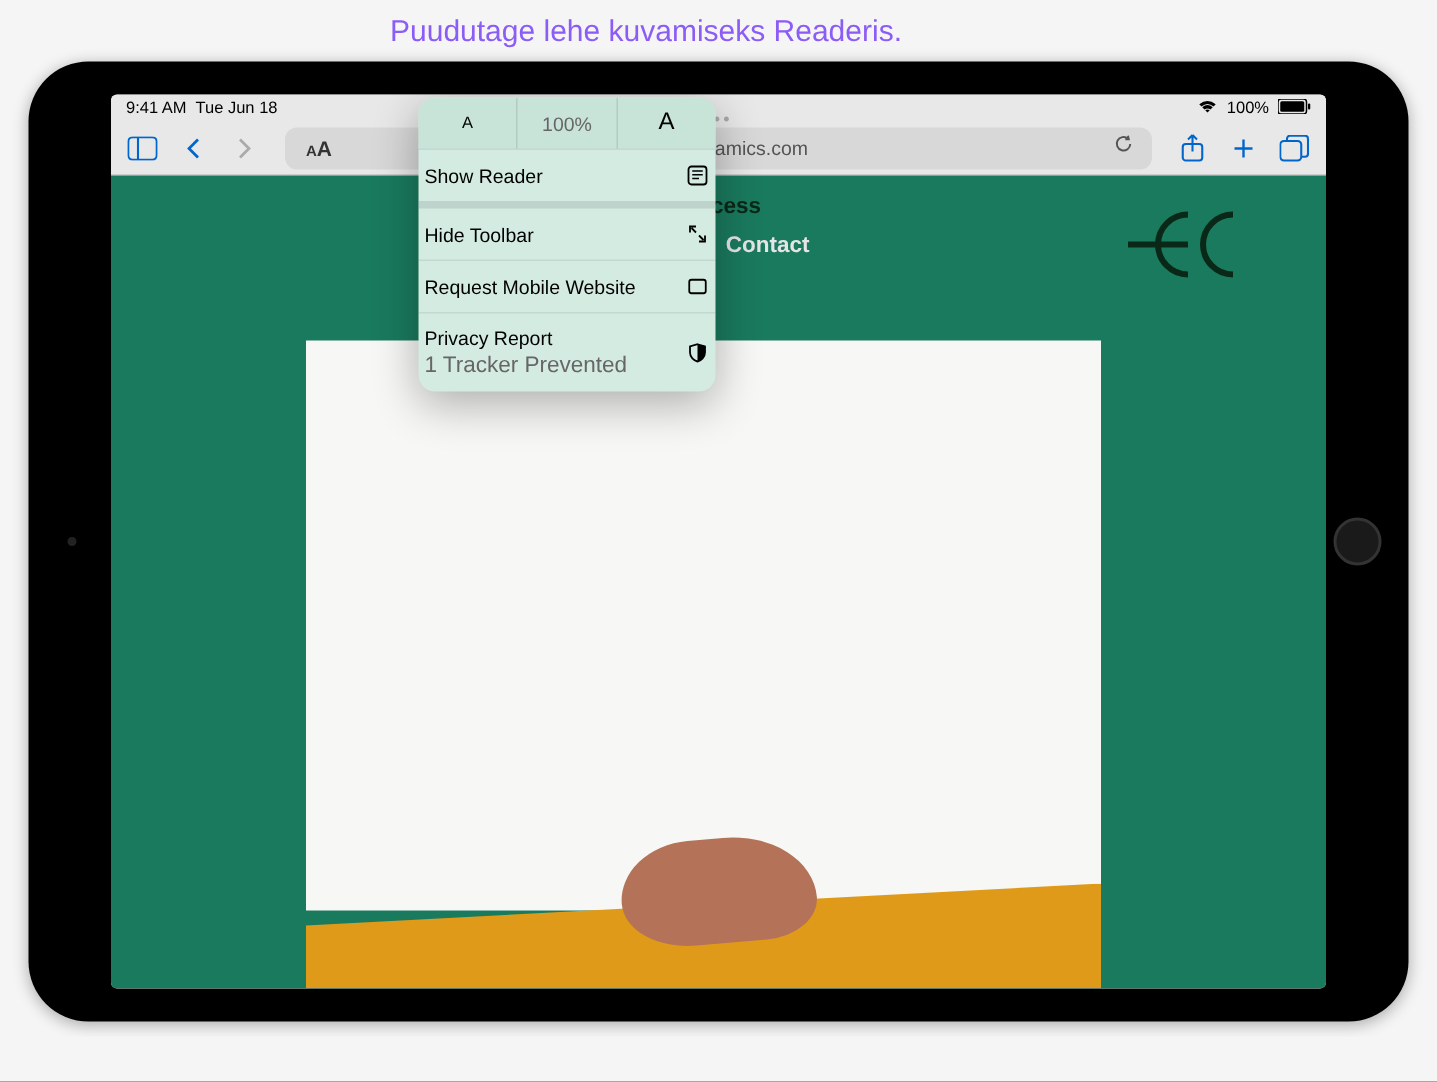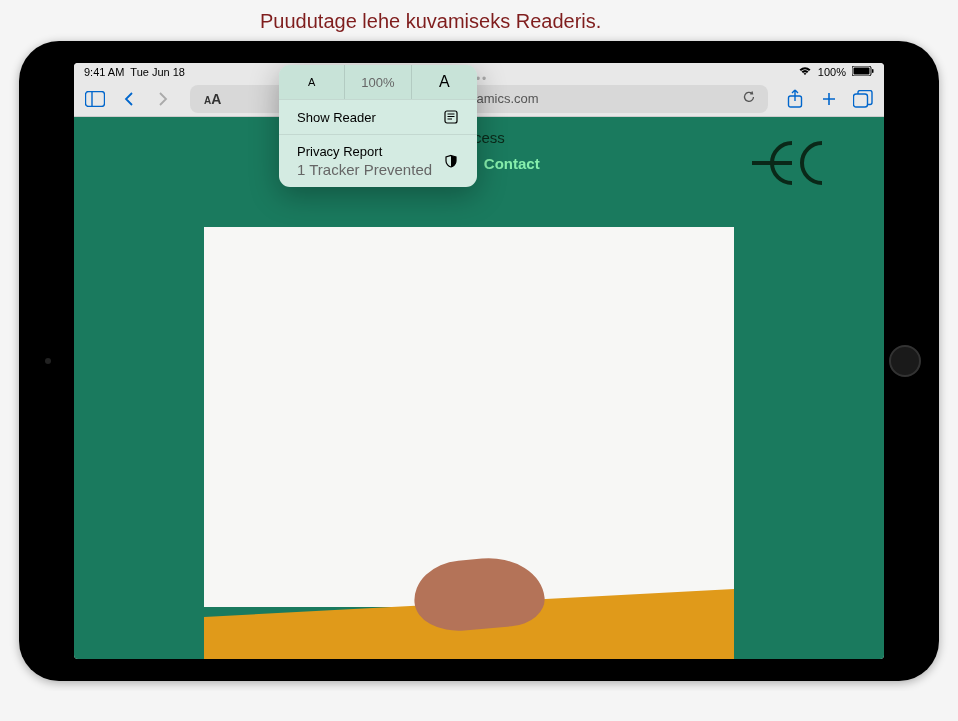--- a/index.html
+++ b/index.html
@@ -10,21 +10,21 @@
     }
     body {
       background: #f5f5f5;
       display: flex;
       flex-direction: column;
       align-items: center;
       padding: 10px 0;
     }
     .callout {
       font-size: 20px;
-      color: #7f1d1d;
+      color: #8b5cf6;
       margin-bottom: 8px;
       margin-left: 40px;
       align-self: flex-start;
       padding-left: 220px;
     }
     .callout-line {
       width: 1px;
       height: 30px;
       background: #000;
       position: absolute;
@@ -168,21 +168,21 @@
     }
     .site-nav {
       position: absolute;
       top: 38px;
       left: 50%;
       transform: translateX(-50%);
       display: flex;
       gap: 28px;
       font-size: 15px;
       font-weight: 600;
-      color: #86efac;
+      color: #e5e5e5;
     }
     .site-logo {
       position: absolute;
       top: 18px;
       right: 50px;
     }
     .white-block {
       position: absolute;
       top: 110px;
       left: 130px;
@@ -207,21 +207,21 @@
       height: 70px;
       background: #b47358;
       border-radius: 40% 50% 30% 40% / 60% 70% 40% 50%;
       transform: rotate(-5deg);
     }
     .partial-process {
       position: absolute;
       top: 12px;
       left: 400px;
       font-size: 15px;
-      font-weight: 400;
+      font-weight: 700;
       color: #0a2818;
     }
 
     .popup-menu {
       position: absolute;
       top: 2px;
       left: 205px;
       width: 198px;
       background: #d4ebe2;
       border-radius: 11px;
@@ -243,21 +243,21 @@
       cursor: pointer;
     }
     .zoom-cell:last-child { border-right: none; }
     .zoom-small { font-size: 11px; font-weight: 500; }
     .zoom-pct { font-size: 13px; color: #666; }
     .zoom-large { font-size: 16px; font-weight: 500; }
     .menu-item {
       display: flex;
       align-items: center;
       justify-content: space-between;
-      padding: 9px 18px;
+      padding: 9px 4px;
       font-size: 13px;
       color: #000;
       border-top: 1px solid rgba(0,0,0,0.08);
       cursor: pointer;
     }
     .menu-item.strong-sep {
       border-top: 5px solid rgba(0,0,0,0.1);
     }
     .menu-item .mi-icon {
       width: 16px;
@@ -405,21 +405,37 @@
           <span class="mi-icon">
             <svg width="14" height="14" viewBox="0 0 14 14">
                 <rect x="1" y="1" width="12" height="12" rx="2" fill="none" stroke="#000" stroke-width="1.2"></rect>
                 <line x1="3.5" y1="4" x2="10.5" y2="4" stroke="#000" stroke-width="1"></line>
                 <line x1="3.5" y1="6.5" x2="10.5" y2="6.5" stroke="#000" stroke-width="1"></line>
                 <line x1="3.5" y1="9" x2="8" y2="9" stroke="#000" stroke-width="1"></line>
               </svg>
           </span>
         </div>
 
-
+        <div class="menu-item strong-sep">
+          <span>Hide Toolbar</span>
+          <span class="mi-icon">
+            <svg width="14" height="14" viewBox="0 0 14 14">
+                <path d="M2 6 L2 2 L6 2 M3 3 L6 6 M12 8 L12 12 L8 12 M11 11 L8 8" fill="none" stroke="#000" stroke-width="1.2"></path>
+              </svg>
+          </span>
+        </div>
+
+        <div class="menu-item">
+          <span>Request Mobile Website</span>
+          <span class="mi-icon">
+            <svg width="14" height="14" viewBox="0 0 14 14">
+                <rect x="1.5" y="2.5" width="11" height="9" rx="1.5" fill="none" stroke="#000" stroke-width="1.2"></rect>
+              </svg>
+          </span>
+        </div>
 
 
 
 
         <div class="menu-item">
           <div class="mi-text-wrap">
             <span>Privacy Report</span>
             <span class="menu-item-sub">1 Tracker Prevented</span>
           </div>
           <span class="mi-icon">

